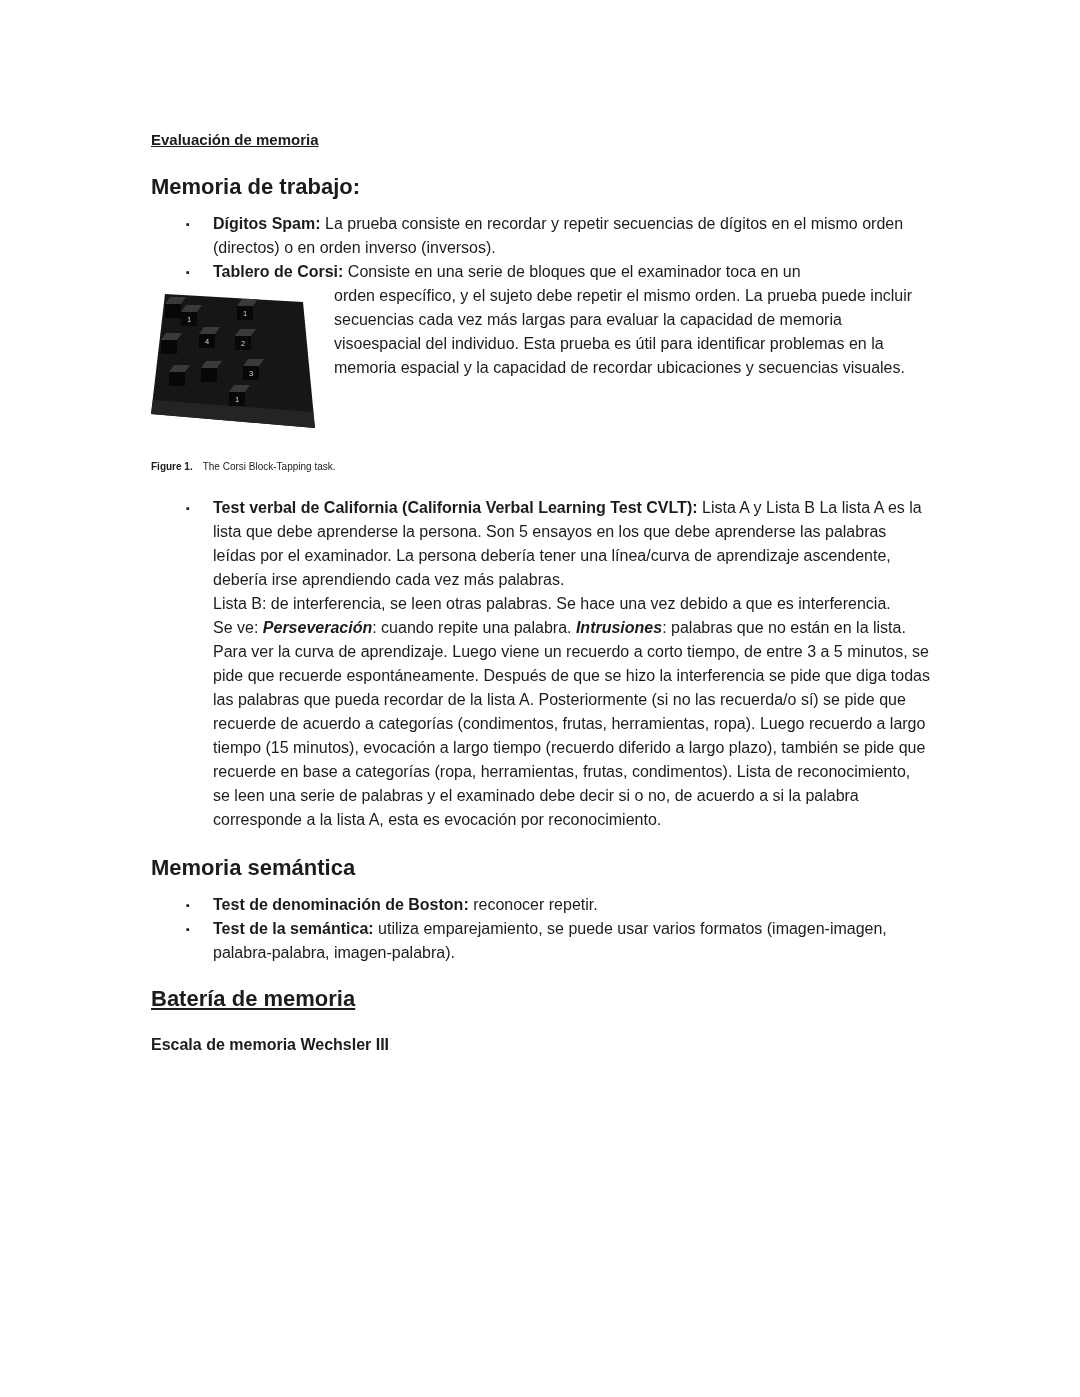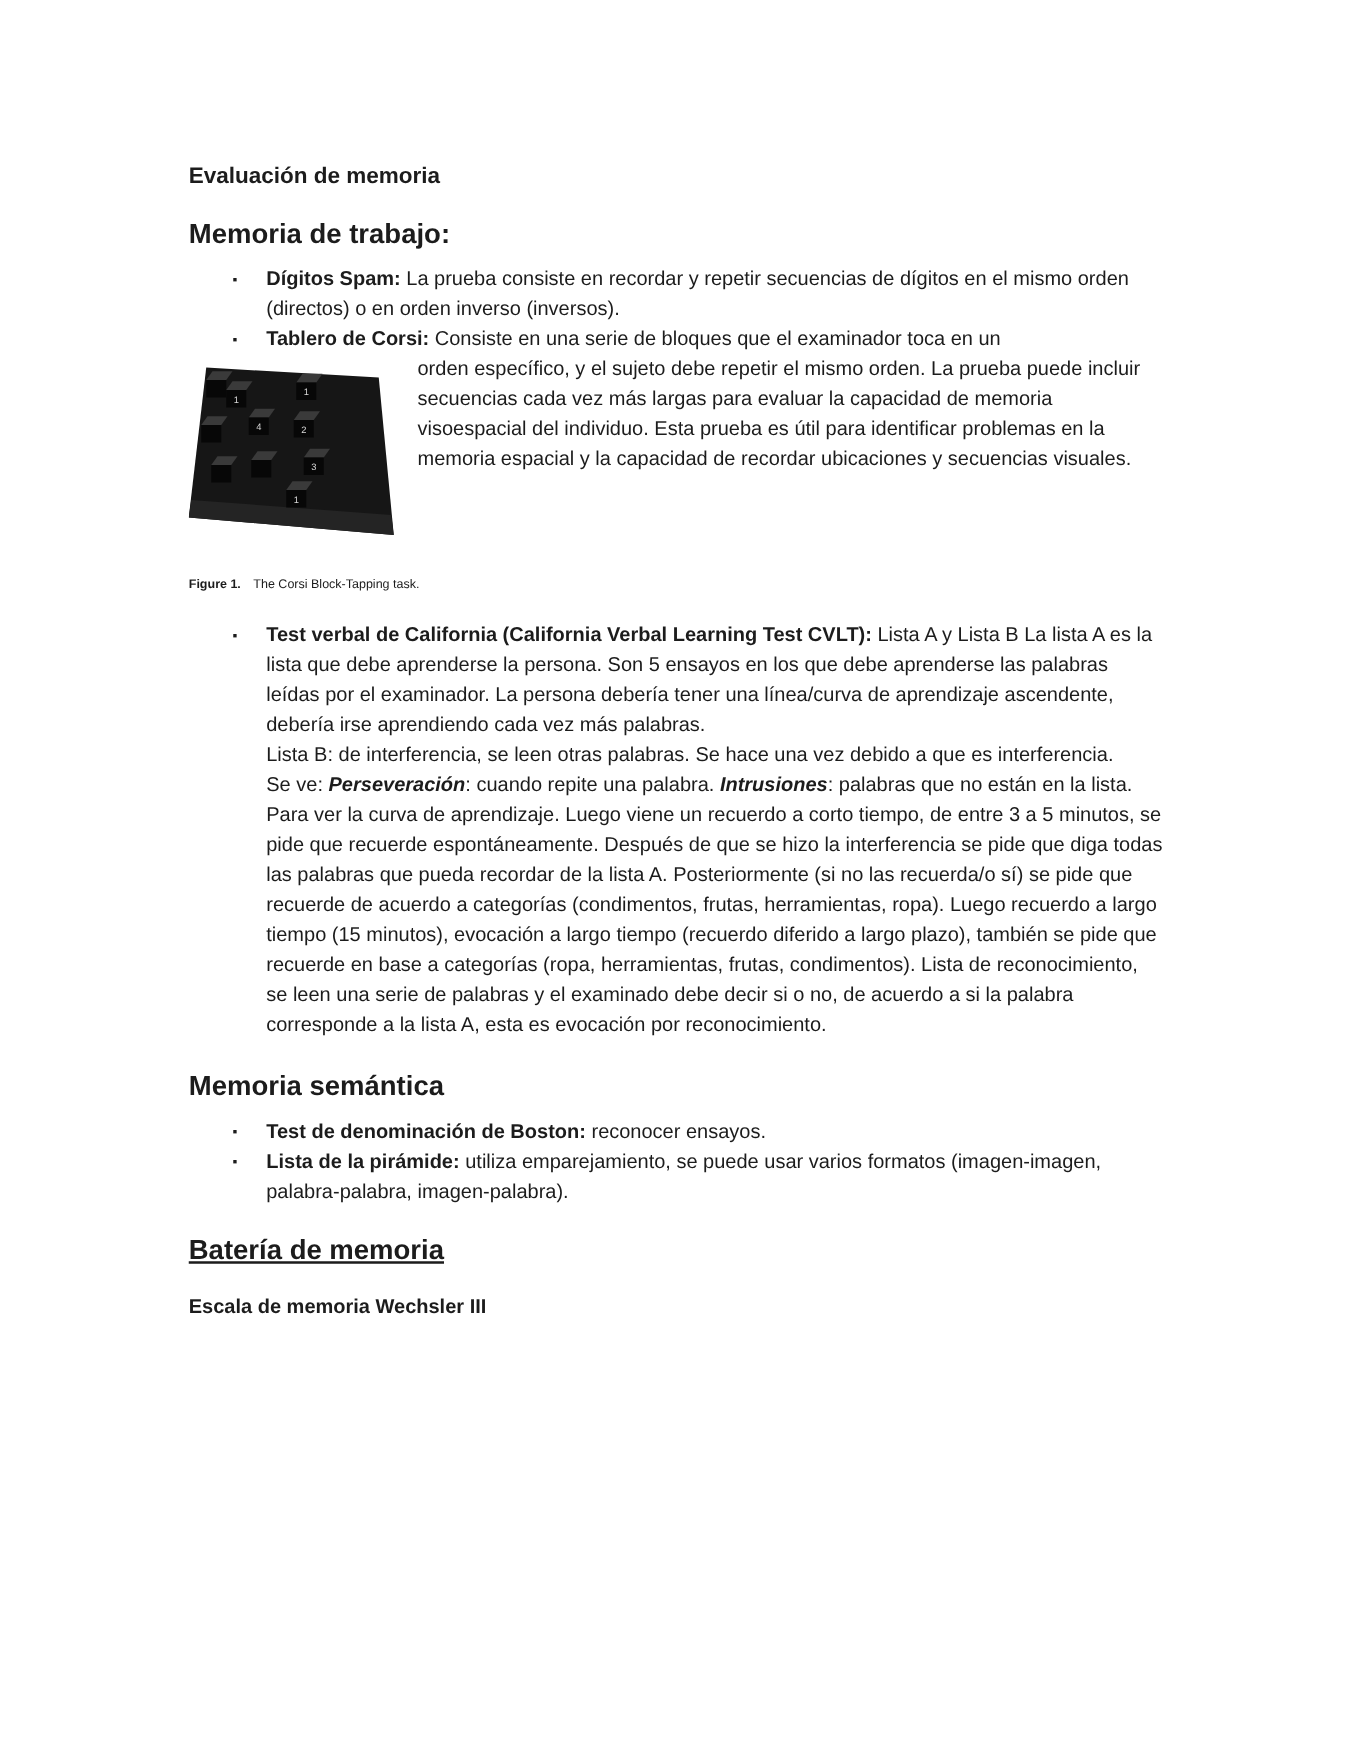--- a/index.html
+++ b/index.html
@@ -1,20 +1,20 @@
 <!DOCTYPE html>
 <html><head>
 <meta charset="utf-8">
 <style>
   html, body { margin: 0; padding: 0; background: #ffffff; }
   body { font-family: "Liberation Sans", sans-serif; color: #1c1c1c; }
   .page { width: 1080px; height: 1397px; background: #ffffff; overflow: hidden; position: relative; }
   .content { padding-top: 129px; margin-left: 151px; width: 779px; font-size: 16px; line-height: 24px; }
 
-  .doc-title { font-size: 18px; font-weight: bold; line-height: 22px; margin: 0 0 17px 0; }
+  .doc-title { font-size: 15px; font-weight: bold; text-decoration: underline; line-height: 22px; margin: 0 0 17px 0; }
   .para { margin: 0 0 14px 0; }
   .sec-heading { font-size: 22px; font-weight: bold; margin: 24px 0 13px 0; }
 
   ul.sq { list-style: none; margin: 0 0 14px 0; padding: 0; }
   ul.sq > li { position: relative; padding-left: 62px; }
   ul.sq > li::before { content: "▪"; position: absolute; left: 35px; top: 0; font-size: 11px; line-height: 24px; color: #1c1c1c; }
 
   .b { font-weight: bold; }
   .bi { font-weight: bold; font-style: italic; }
 
@@ -125,24 +125,24 @@
         <div><span>Se ve: </span><span class="bi">Perseveración</span><span>: cuando repite una palabra. </span><span class="bi">Intrusiones</span><span>: palabras que no están en la lista.</span></div>
         <div>Para ver la curva de aprendizaje. Luego viene un recuerdo a corto tiempo, de entre 3 a 5 minutos, se pide que recuerde espontáneamente. Después de que se hizo la interferencia se pide que diga todas las palabras que pueda recordar de la lista A. Posteriormente (si no las recuerda/o sí) se pide que recuerde de acuerdo a categorías (condimentos, frutas, herramientas, ropa). Luego recuerdo a largo tiempo (15 minutos), evocación a largo tiempo (recuerdo diferido a largo plazo), también se pide que recuerde en base a categorías (ropa, herramientas, frutas, condimentos). Lista de reconocimiento, se leen una serie de palabras y el examinado debe decir si o no, de acuerdo a si la palabra corresponde a la lista A, esta es evocación por reconocimiento.</div>
       </li>
     </ul>
 
     <div class="sec-heading">Memoria semántica</div>
 
     <ul class="sq">
       <li>
         <span class="b">Test de denominación de Boston:</span>
-        <span>reconocer ensayos.</span>
+        <span>reconocer repetir.</span>
       </li>
       <li>
-        <span class="b">Lista de la pirámide:</span>
+        <span class="b">Test de la semántica:</span>
         <span>utiliza emparejamiento, se puede usar varios formatos (imagen-imagen, palabra-palabra, imagen-palabra).</span>
       </li>
     </ul>
 
     <div class="bateria-title">Batería de memoria</div>
 
     <div class="wechsler">Escala de memoria Wechsler III</div>
 
   </div>
 </div>

